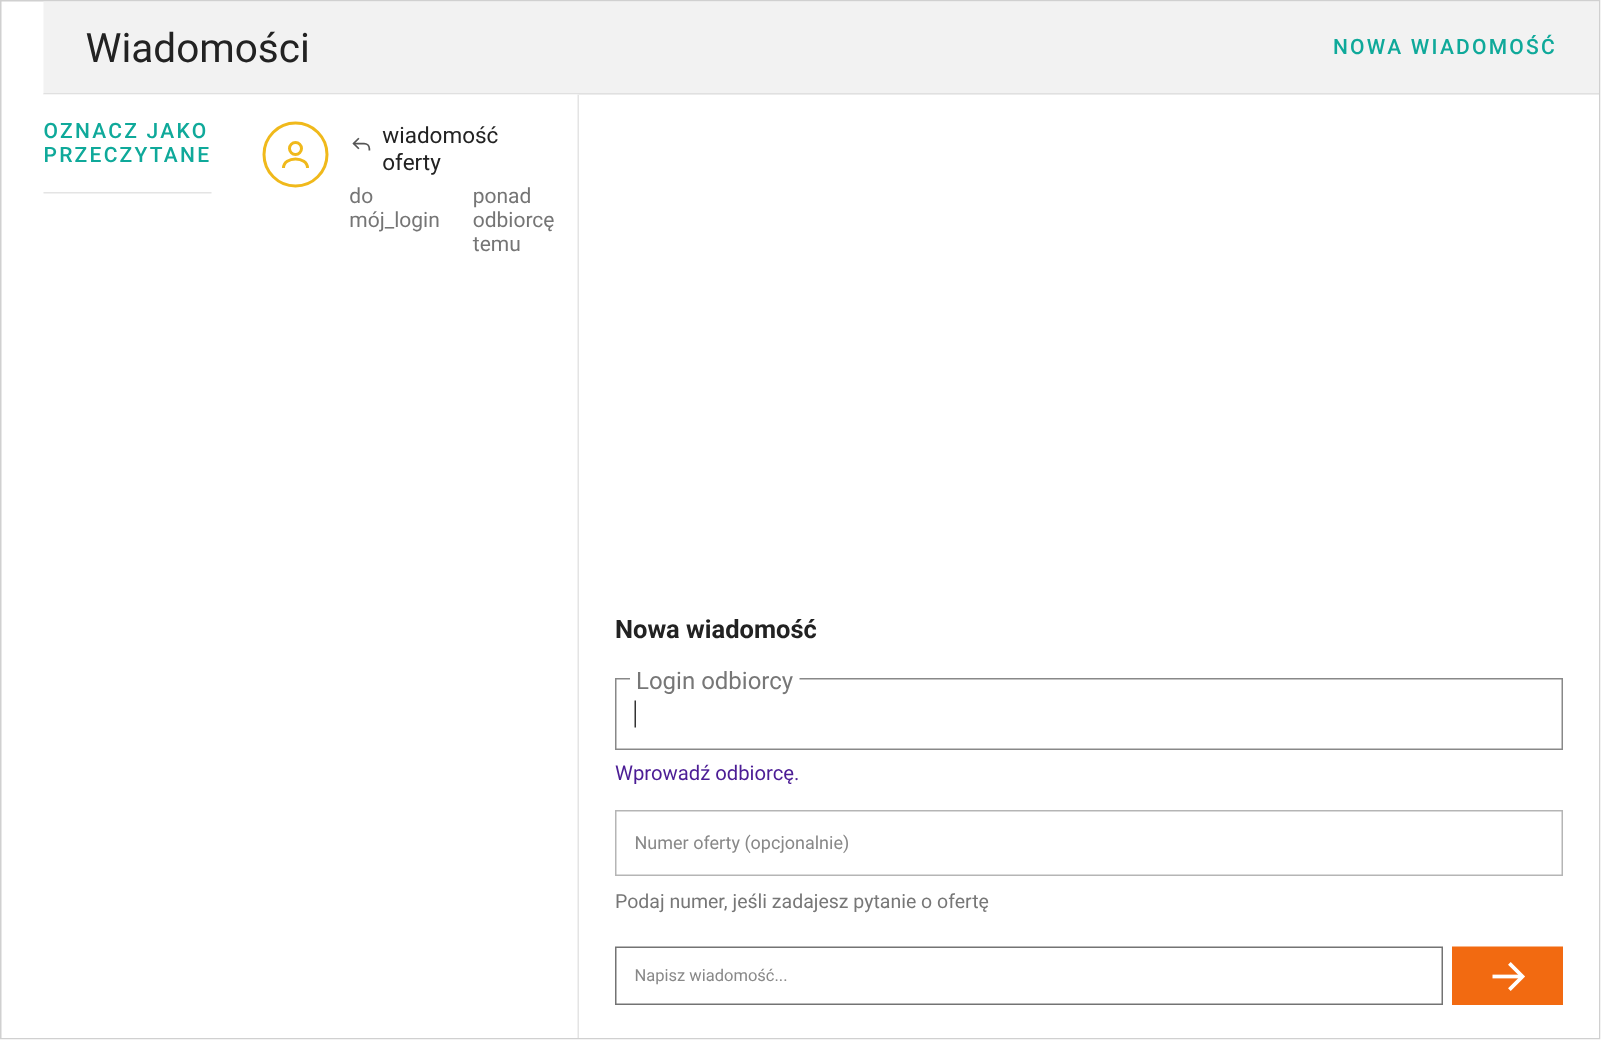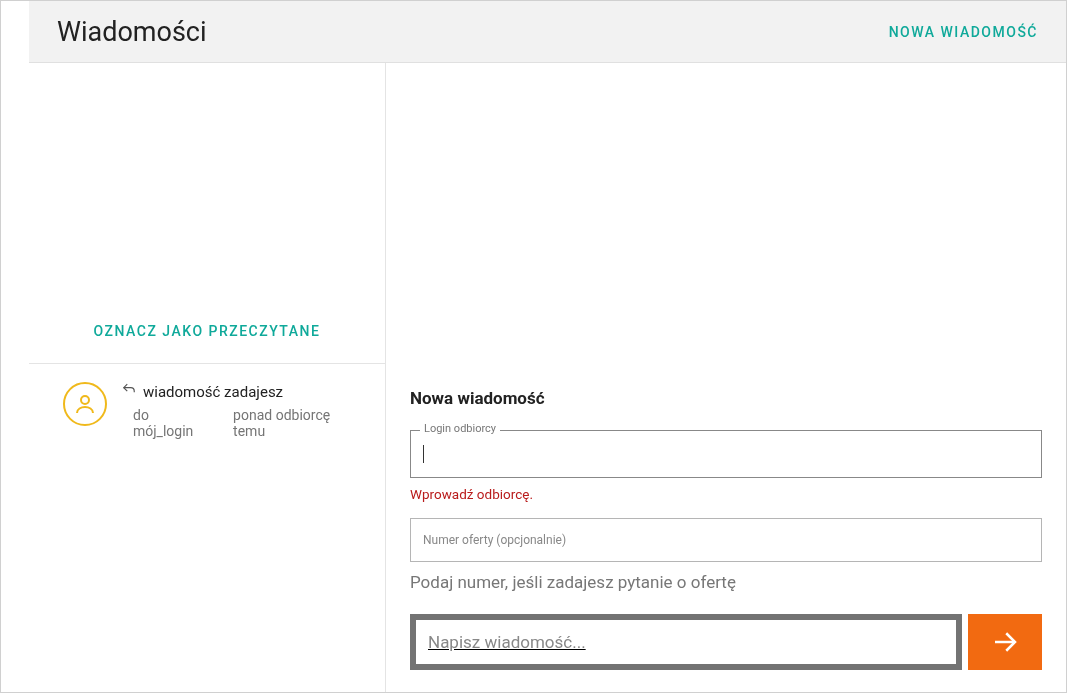--- a/index.html
+++ b/index.html
@@ -40,22 +40,20 @@
   }
   .body {
     display: flex;
     height: calc(100% - 62px);
   }
   .sidebar {
     width: 357px;
     border-right: 1px solid #e4e4e4;
     background: #fff;
     display: flex;
-    flex-direction: column;
-    justify-content: center;
   }
   .sidebar-top {
     border-bottom: 1px solid #e4e4e4;
     height: 66px;
     display: flex;
     align-items: center;
     justify-content: center;
   }
   .mark-read {
     color: #0fa99a;
@@ -88,21 +86,20 @@
     gap: 6px;
     margin-bottom: 6px;
   }
   .reply-arrow { color: #555; }
   .msg-subject { font-size: 15px; color: #222; }
   .msg-meta-row {
     display: flex;
     gap: 22px;
     font-size: 14px;
     color: #757575;
-    margin-left: 12px;
   }
   .main {
     flex: 1;
     display: flex;
     flex-direction: column;
     padding: 0 24px 22px 24px;
   }
   .main-spacer { flex: 1; }
   .compose-title {
     font-size: 17px;
@@ -110,60 +107,59 @@
     color: #222;
     margin-bottom: 22px;
   }
   .field-wrap { position: relative; margin-bottom: 4px; }
   .float-label {
     position: absolute;
     top: -8px;
     left: 10px;
     background: #fff;
     padding: 0 4px;
-    font-size: 11px;
+    font-size: 16px;
     color: #777;
   }
   .input {
     width: 100%;
     border: 1px solid #b5b5b5;
     padding: 14px 12px;
     font-size: 12px;
     color: #333;
     outline: none;
     font-family: inherit;
   }
   .input.focused {
     border: 1px solid #888;
   }
   .input::placeholder { color: #888; }
   .error-text {
-    color: #b91c1c;
+    color: #4c1d95;
     font-size: 13.5px;
     margin-top: 4px;
     margin-bottom: 16px;
   }
   .helper-text {
     color: #777;
-    font-size: 17px;
+    font-size: 13px;
     margin-top: 6px;
     margin-bottom: 22px;
   }
   .compose-row {
     display: flex;
     gap: 0;
   }
   .compose-input {
     flex: 1;
-    border: 6px solid #737373;
+    border: 1px solid #737373;
     padding: 12px 12px;
-    font-size: 17px;
+    font-size: 11px;
     outline: none;
     font-family: inherit;
-    text-decoration: underline;
   }
   .compose-input::placeholder { color: #888; }
   .send-btn {
     width: 74px;
     background: #f26a11;
     border: none;
     display: flex;
     align-items: center;
     justify-content: center;
     cursor: pointer;
@@ -201,21 +197,21 @@
           </svg>
         </div>
         <div class="msg-content">
           <div class="msg-subject-row">
             <span class="reply-arrow">
               <svg width="16" height="14" viewBox="0 0 24 24" fill="none" stroke="#555" stroke-width="2">
                 <path d="M9 14L3 8l6-6"></path>
                 <path d="M3 8h12c3 0 6 2 6 6v2"></path>
               </svg>
             </span>
-            <span class="msg-subject">wiadomość zadajesz</span>
+            <span class="msg-subject">wiadomość oferty</span>
           </div>
           <div class="msg-meta-row">
             <span>do mój_login</span>
             <span>ponad odbiorcę temu</span>
           </div>
         </div>
       </div>
     </div>
 
     <div class="main">

